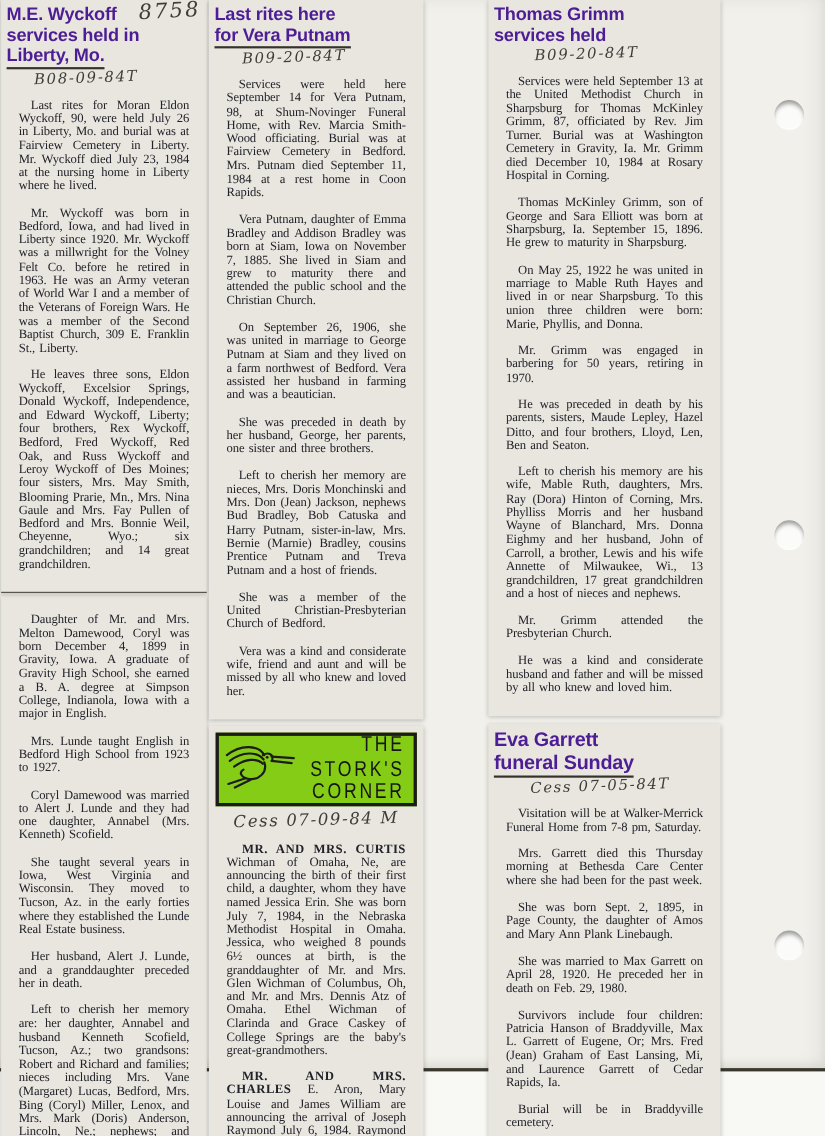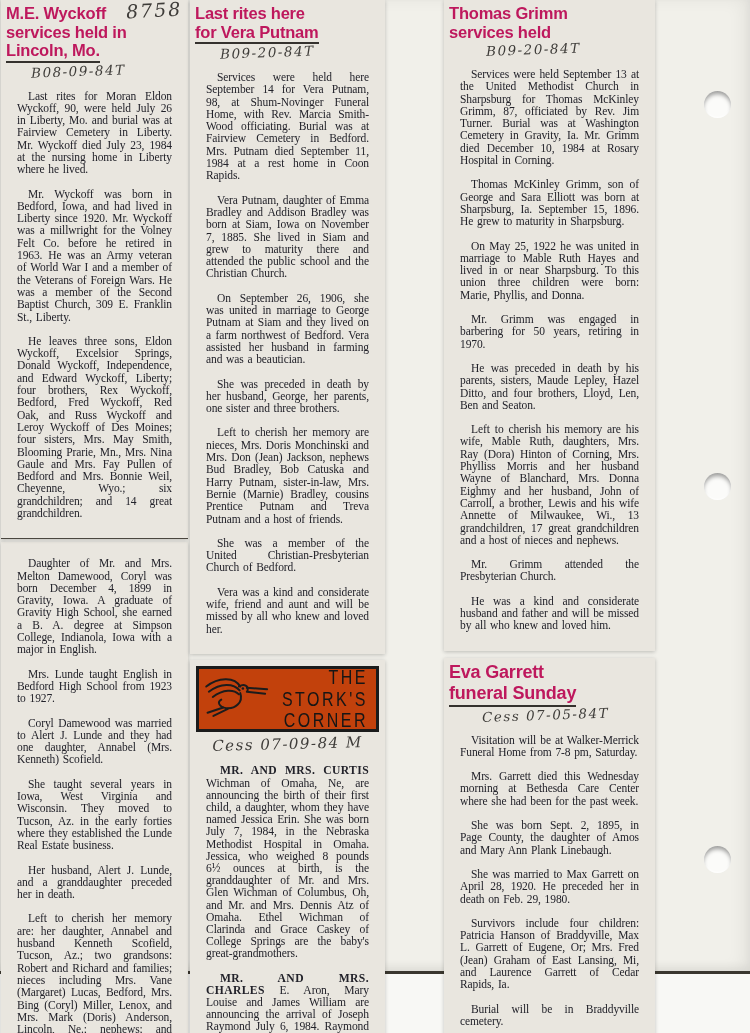--- a/index.html
+++ b/index.html
@@ -31,37 +31,37 @@
     padding:3px 4px 7px 4px;
   }
   .clip + .clip { margin-top:3px; }
   .clip p {
     margin:12px; text-align:justify; text-indent:11px;
     font-size:11.5px; line-height:12.3px; letter-spacing:-0.1px;
     word-spacing:1px;
   }
   .headline {
     font-family:"Liberation Sans", sans-serif; font-weight:bold;
-    font-size:16.5px; line-height:18.5px; letter-spacing:-0.2px; color:#be185d;
+    font-size:16.5px; line-height:18.5px; letter-spacing:-0.2px; color:#4c1d95;
     margin:1px 0 2px 1px;
   }
   .headline-lg { font-size:18px; line-height:21px; }
   .u-pen { display:inline-block; border-bottom:2px solid #35322e; padding-bottom:1px; }
 
   .hw {
     font-family:"DejaVu Serif", serif; font-style:italic; color:#3f3d3a;
     white-space:nowrap;
   }
   .hw-date { display:block; font-size:13.5px; letter-spacing:1.5px; transform:rotate(-2deg); margin:-3px 0 2px 26px; }
   .hw-num  { position:absolute; top:-1px; right:6px; font-size:19px; letter-spacing:2px; transform:rotate(-3deg); }
   .hw-note { margin:18px 0 0 34px; font-size:19px; letter-spacing:2px; color:#6d6862; transform:rotate(-4deg); width:130px; }
   .hw-center { display:block; text-align:center; font-size:15px; letter-spacing:1.5px; transform:rotate(-1.5deg); margin:3px 0 2px 0; }
 
   .stork-box {
-    border:3px solid #1b1b1b; background:#c2410c;
+    border:3px solid #1b1b1b; background:#84cc16;
     margin:3px 2px 2px 2px; padding:4px 8px 4px 2px;
     display:flex; align-items:center; gap:2px;
   }
   .stork-art { flex:0 0 72px; }
   .stork-logo {
     flex:1; text-align:right;
     font-family:"Liberation Sans", sans-serif; font-weight:normal;
     font-size:16px; line-height:17.5px; letter-spacing:2.5px; color:#161616;
     transform:scaleY(1.22); transform-origin:center;
   }
@@ -78,21 +78,21 @@
   <div class="hole" style="top:91px;"></div>
   <div class="hole" style="top:473px;"></div>
   <div class="hole" style="top:846px;"></div>
 
   <div class="col col1">
     <div class="clip wyck-rel edgeline">
       <span class="hw hw-num">8758</span>
       <div class="headline">
         <div>M.E. Wyckoff</div>
         <div>services held in</div>
-        <div><span class="u-pen">Lincoln, Mo.</span></div>
+        <div><span class="u-pen">Liberty, Mo.</span></div>
       </div>
       <span class="hw hw-date">B08-09-84T</span>
       <p>Last rites for Moran Eldon Wyckoff, 90, were held July 26 in Liberty, Mo. and burial was at Fairview Cemetery in Liberty. Mr. Wyckoff died July 23, 1984 at the nursing home in Liberty where he lived.</p>
       <p>Mr. Wyckoff was born in Bedford, Iowa, and had lived in Liberty since 1920. Mr. Wyckoff was a millwright for the Volney Felt Co. before he retired in 1963. He was an Army veteran of World War I and a member of the Veterans of Foreign Wars. He was a member of the Second Baptist Church, 309 E. Franklin St., Liberty.</p>
       <p>He leaves three sons, Eldon Wyckoff, Excelsior Springs, Donald Wyckoff, Independence, and Edward Wyckoff, Liberty; four brothers, Rex Wyckoff, Bedford, Fred Wyckoff, Red Oak, and Russ Wyckoff and Leroy Wyckoff of Des Moines; four sisters, Mrs. May Smith, Blooming Prarie, Mn., Mrs. Nina Gaule and Mrs. Fay Pullen of Bedford and Mrs. Bonnie Weil, Cheyenne, Wyo.; six grandchildren; and 14 great grandchildren.</p>
     </div>
     <div class="clip">
       <p>Daughter of Mr. and Mrs. Melton Damewood, Coryl was born December 4, 1899 in Gravity, Iowa. A graduate of Gravity High School, she earned a B. A. degree at Simpson College, Indianola, Iowa with a major in English.</p>
       <p>Mrs. Lunde taught English in Bedford High School from 1923 to 1927.</p>
       <p>Coryl Damewood was married to Alert J. Lunde and they had one daughter, Annabel (Mrs. Kenneth) Scofield.</p>
@@ -166,20 +166,20 @@
       <p>He was a kind and considerate husband and father and will be missed by all who knew and loved him.</p>
     </div>
 
     <div class="clip" style="margin-top:7px;">
       <div class="headline headline-lg">
         <div>Eva Garrett</div>
         <div><span class="u-pen">funeral Sunday</span></div>
       </div>
       <span class="hw hw-date" style="margin-left:34px;">Cess 07-05-84T</span>
       <p>Visitation will be at Walker-Merrick Funeral Home from 7-8 pm, Saturday.</p>
-      <p>Mrs. Garrett died this Wednesday morning at Bethesda Care Center where she had been for the past week.</p>
+      <p>Mrs. Garrett died this Thursday morning at Bethesda Care Center where she had been for the past week.</p>
       <p>She was born Sept. 2, 1895, in Page County, the daughter of Amos and Mary Ann Plank Linebaugh.</p>
       <p>She was married to Max Garrett on April 28, 1920. He preceded her in death on Feb. 29, 1980.</p>
       <p>Survivors include four children: Patricia Hanson of Braddyville, Max L. Garrett of Eugene, Or; Mrs. Fred (Jean) Graham of East Lansing, Mi, and Laurence Garrett of Cedar Rapids, Ia.</p>
       <p>Burial will be in Braddyville cemetery.</p>
     </div>
   </div>
 </div>
 
 </body></html>

